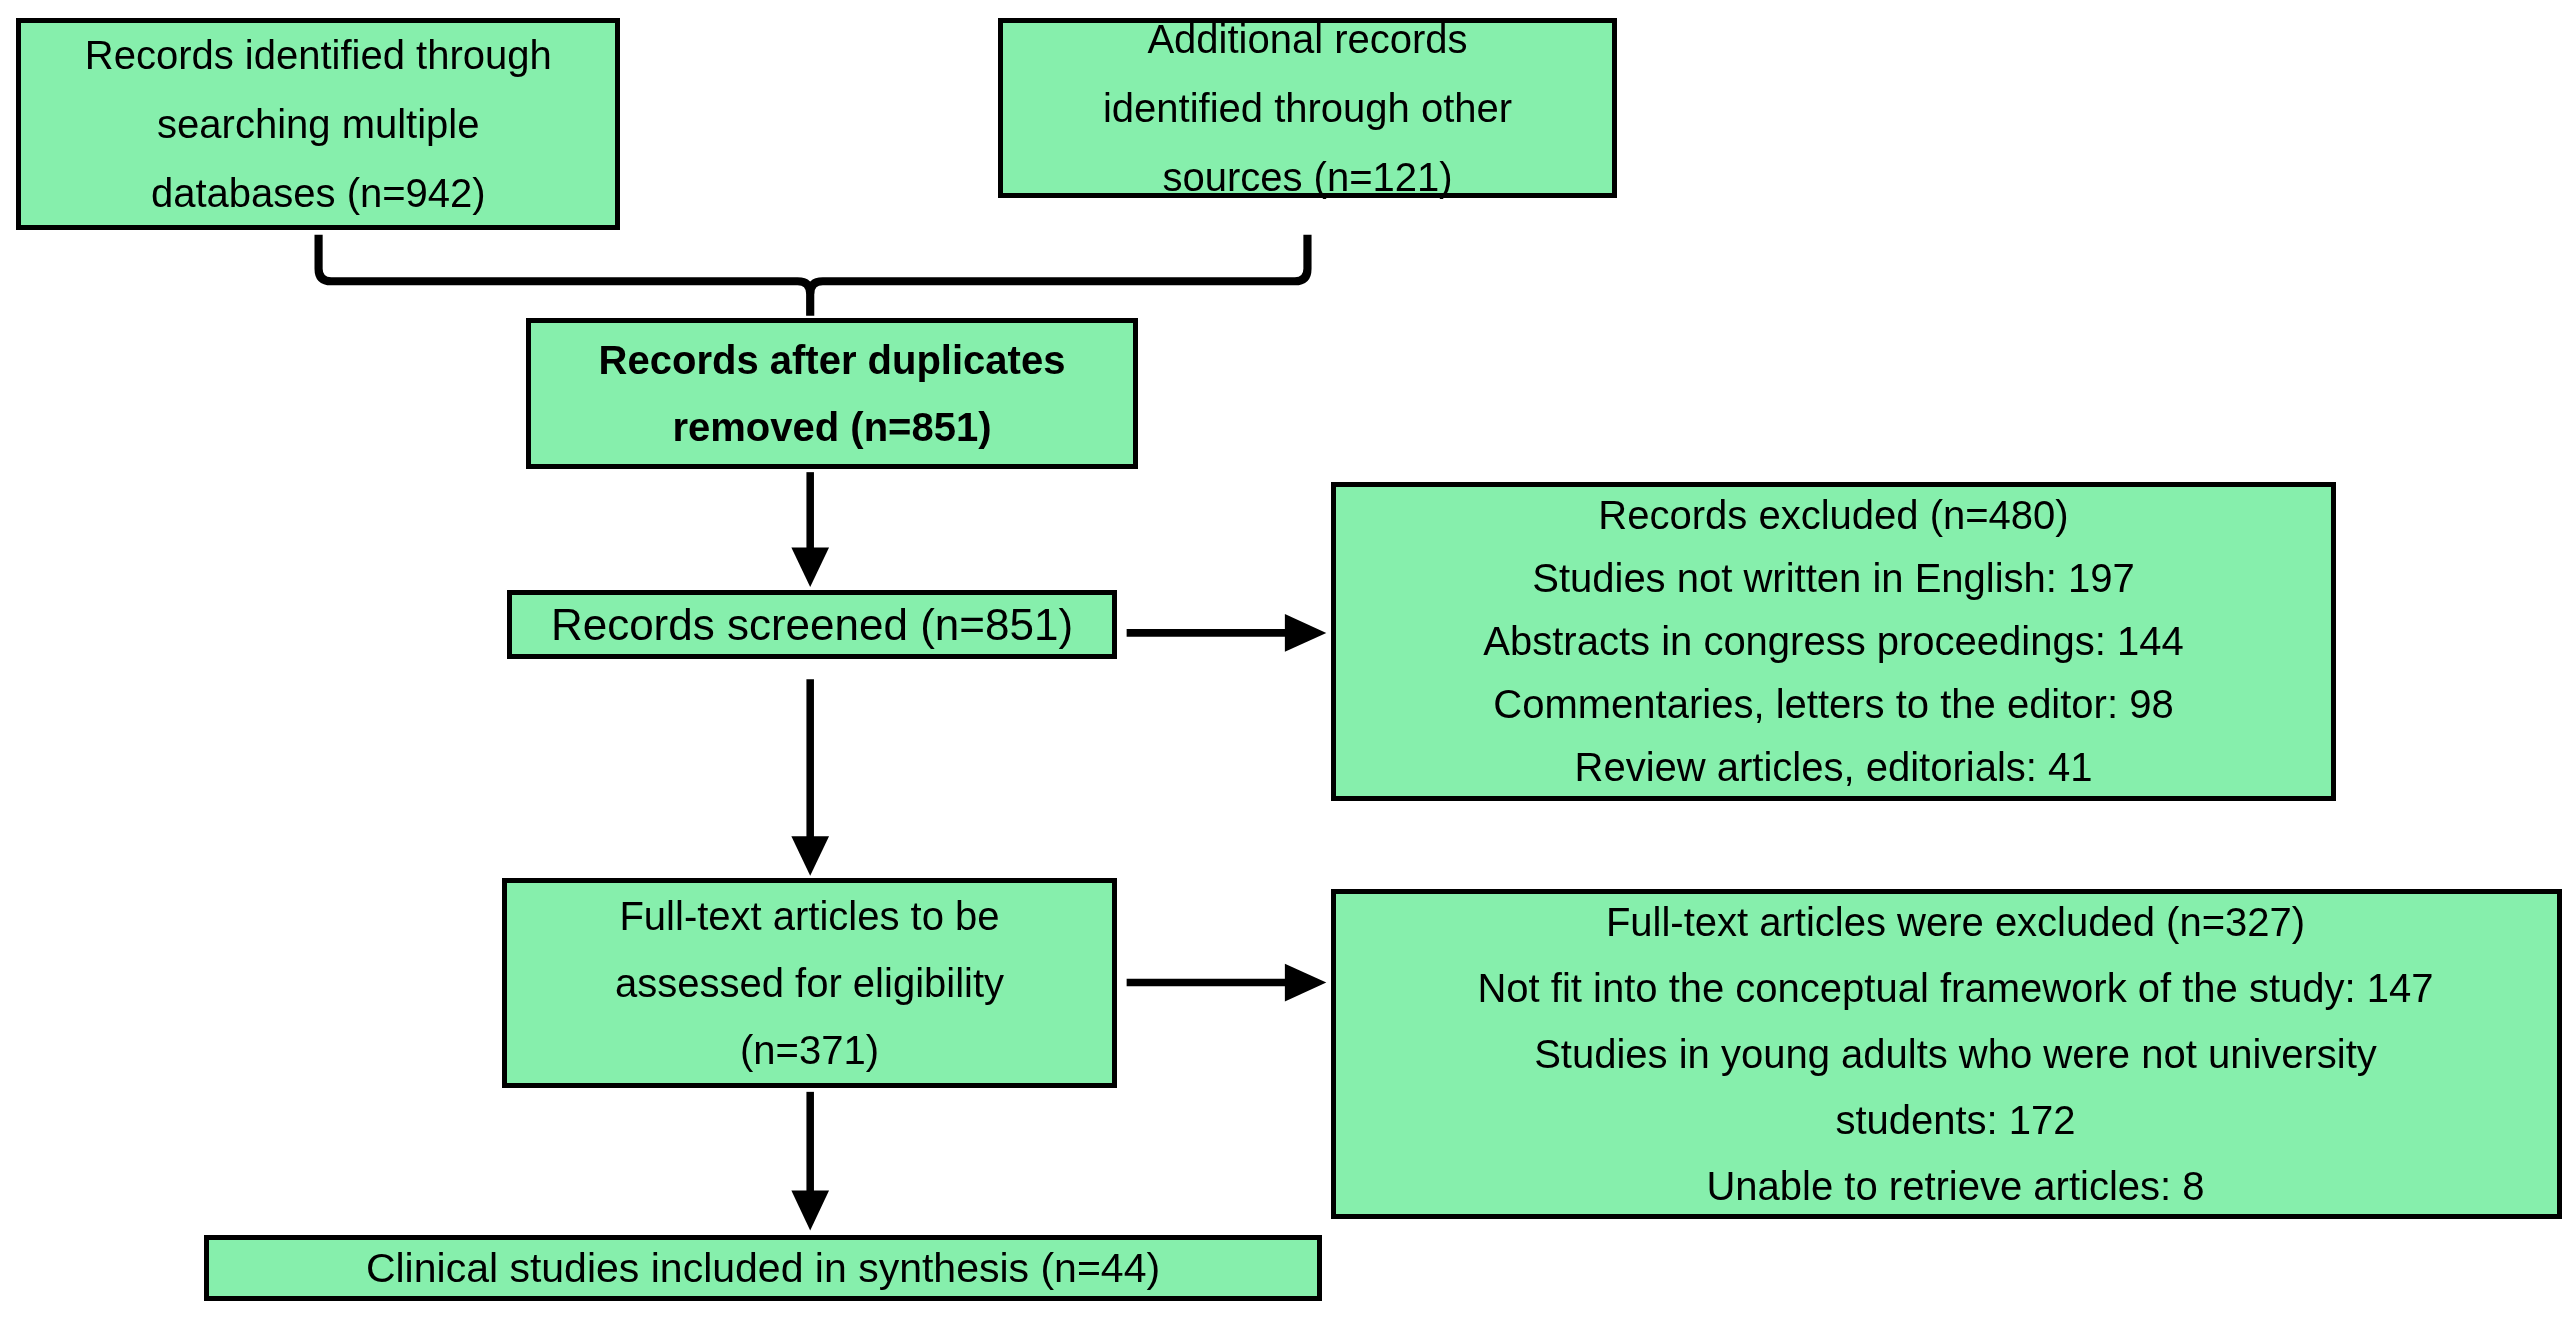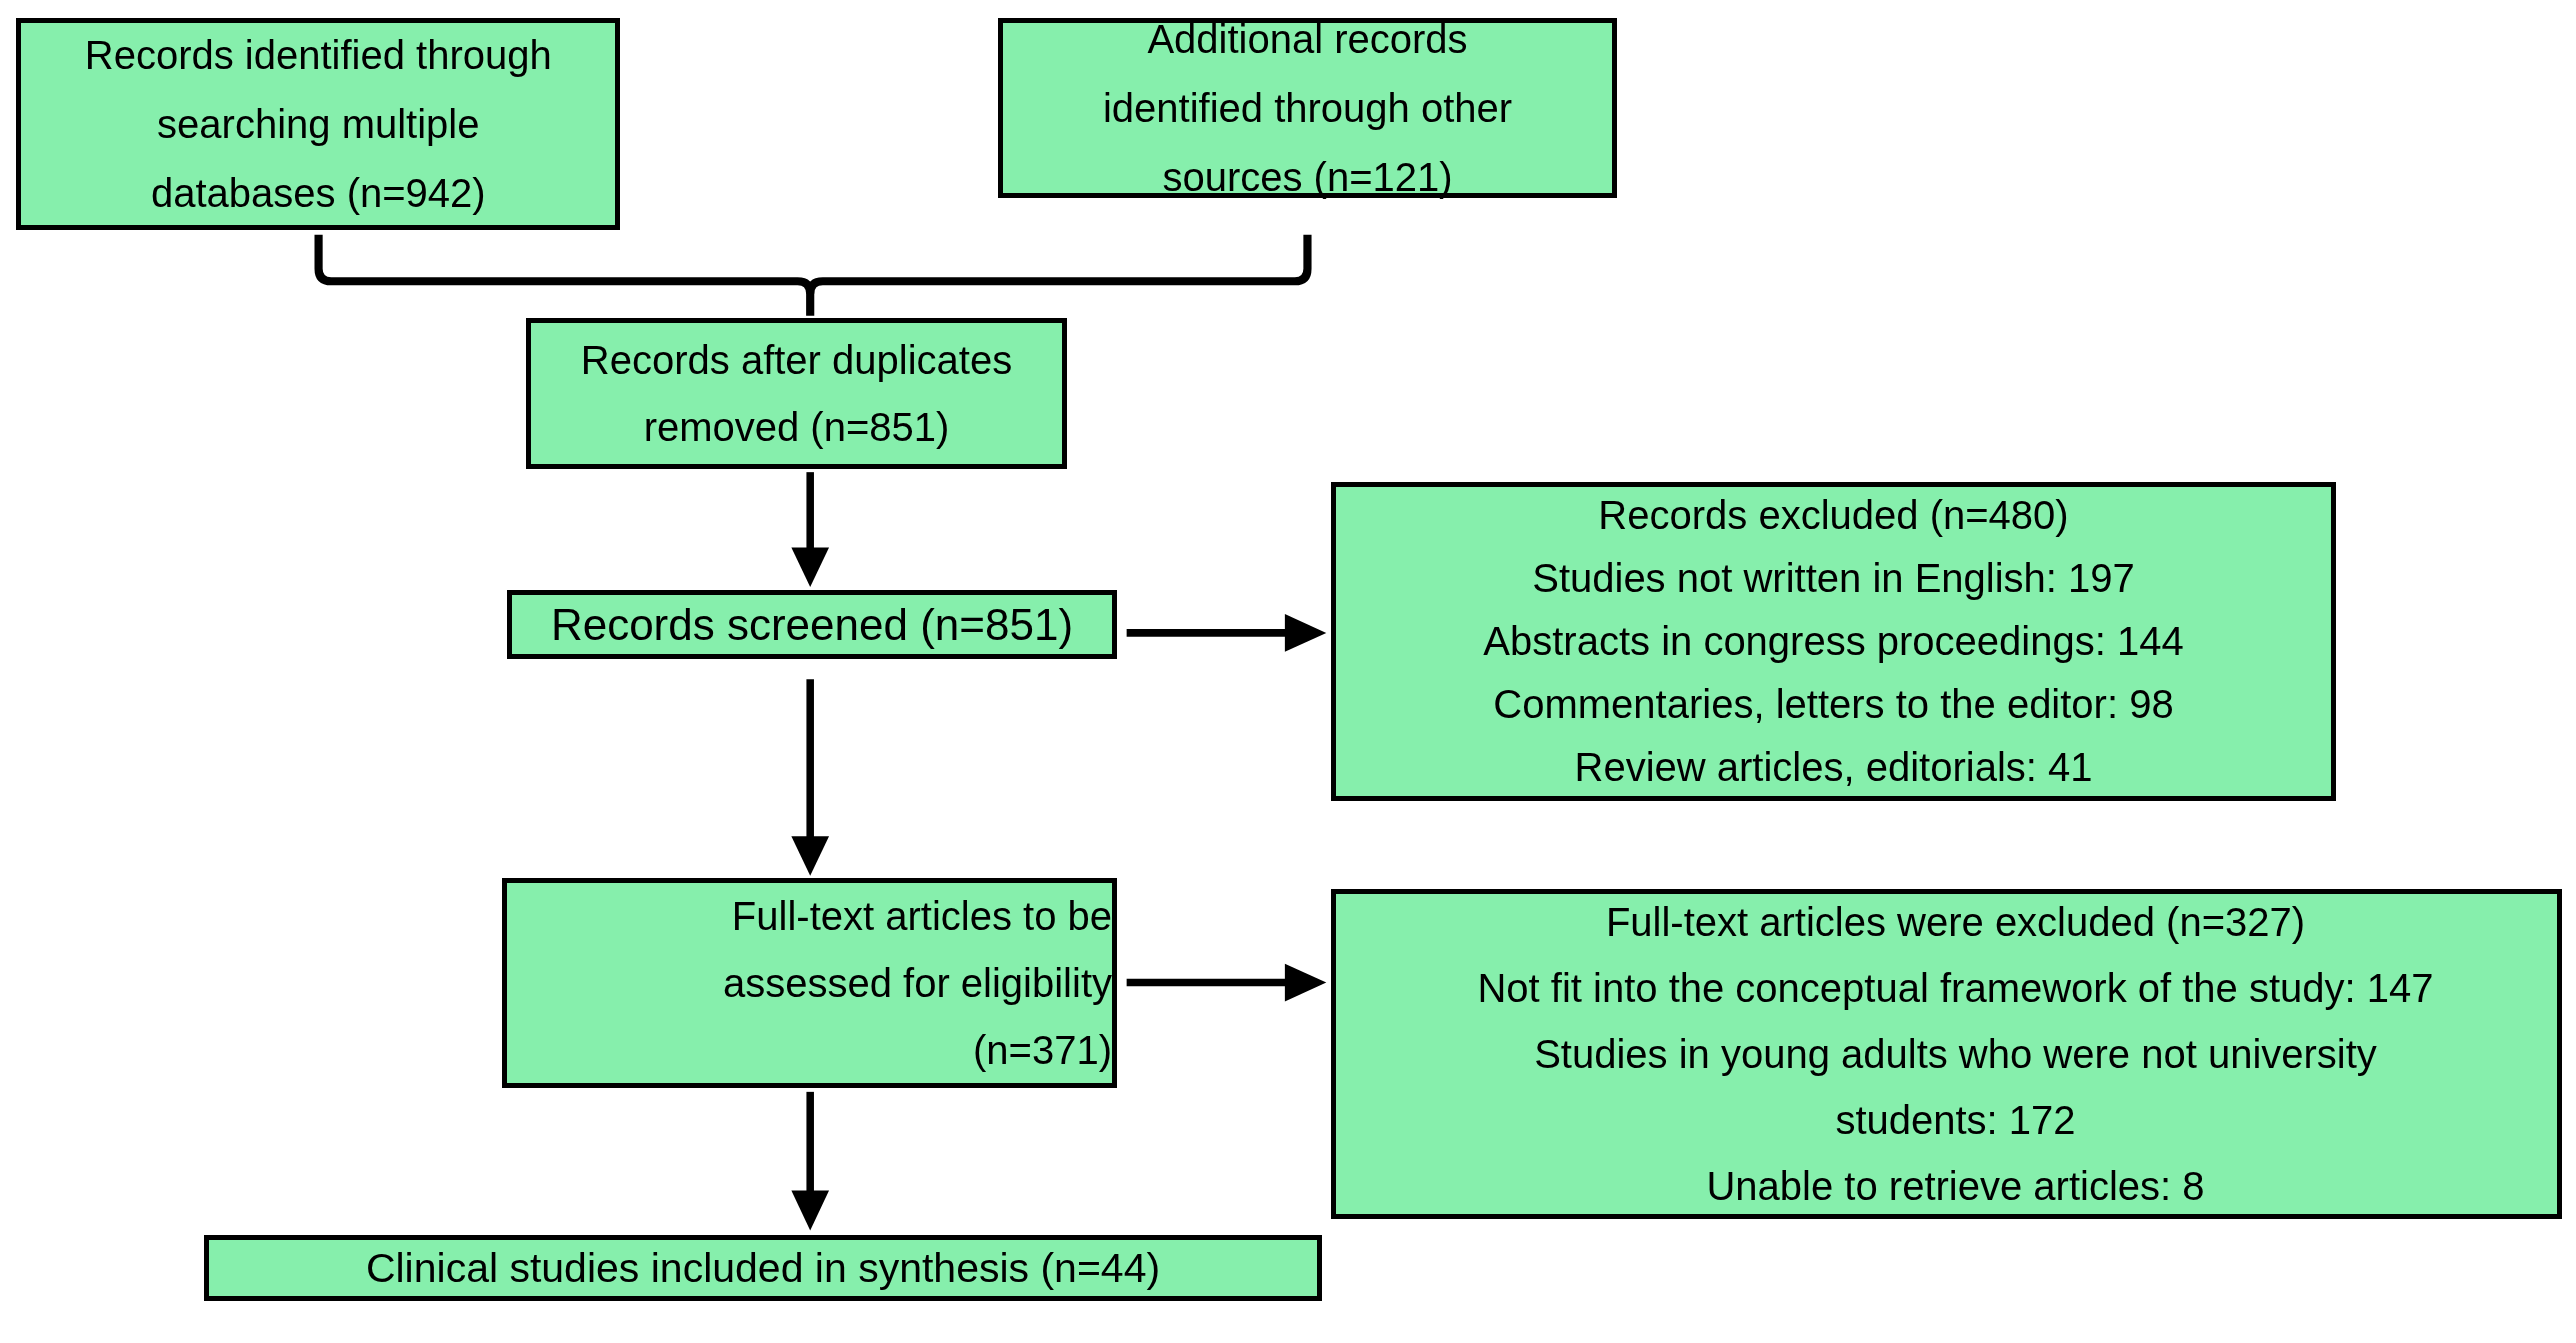--- a/index.html
+++ b/index.html
@@ -43,24 +43,24 @@
   .fs-63  { font-size: 40px; }
   .fs-66  { font-size: 41px; }
   .lh-107 .line { line-height: 67px; }
   .lh-101 .line { line-height: 63px; }
   .lh-105 .line { line-height: 66px; }
   .lh-110 .line { line-height: 69px; }
 
   
   #box-identified        { left: 16.3px;   top: 18px;   width: 604px;  height: 212px; }
   #box-additional        { left: 998px; top: 18px;   width: 619px;  height: 180px; }
-  #box-duplicates        { left: 526px;  top: 318px;  width: 541px;  height: 151px; }
+  #box-duplicates        { left: 526px;  top: 318px;  width: 612px;  height: 151px; font-weight: bold; }
   #box-screened          { left: 507px;  top: 590px;  width: 610px;  height: 69px; }
   #box-records-excluded  { left: 1331px; top: 482px;  width: 1005px; height: 319px; }
-  #box-fulltext          { left: 502px;  top: 878px; width: 615px;  height: 210px; align-items: flex-end; }
+  #box-fulltext          { left: 502px;  top: 878px; width: 615px;  height: 210px; }
   #box-fulltext-excluded { left: 1331px; top: 889px; width: 1231px; height: 330px; padding-left: 18px; }
   #box-included          { left: 192px;  top: 1235px; width: 1118px; height: 66px; margin-left: 12px; }
 </style>
 </head>
 <body>
 
 <div id="canvas">
 
   <svg id="connector-layer" viewBox="0 0 4102 2139" xmlns="http://www.w3.org/2000/svg" aria-hidden="true">
 

